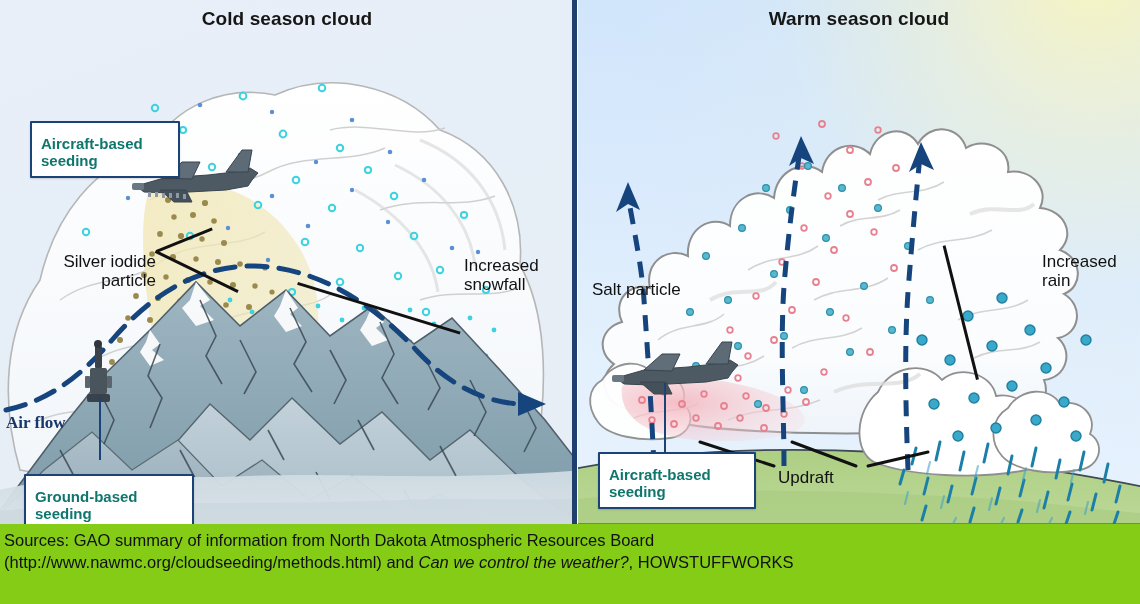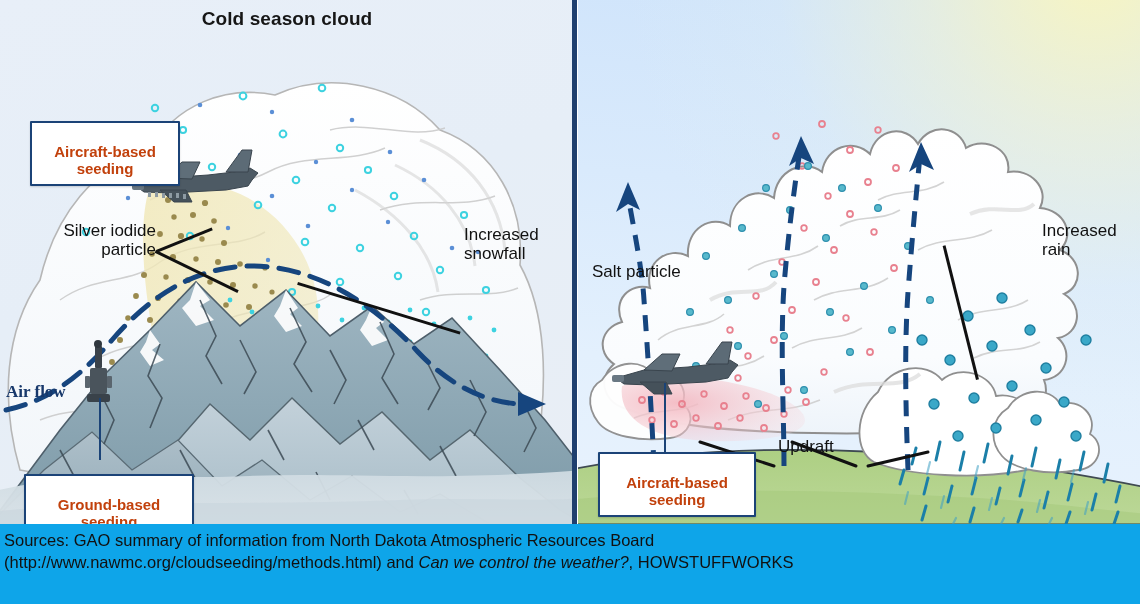--- a/index.html
+++ b/index.html
@@ -20,36 +20,36 @@
         linear-gradient(185deg,#cfe4fb 0%,#d9eafc 38%,#e3f0fd 70%,#e8f2fd 100%);}
 
   #divider{position:absolute;left:572px;top:0;width:5px;height:524px;
       background:#1f3f6e;}
 
   .ptitle{position:absolute;top:8px;width:100%;text-align:center;
       font-size:19px;font-weight:bold;color:#161616;letter-spacing:.1px;}
 
   
   .callout{position:absolute;background:#fff;border:2px solid #1b4377;
-      color:#c2410c;font-weight:bold;font-size:15px;line-height:1.12;
-      text-align:center;padding:21px 9px 6px;border-radius:1px;z-index:40;
+      color:#0f766e;font-weight:bold;font-size:15px;line-height:1.12;
+      padding:13px 9px 6px;border-radius:1px;z-index:40;
       box-shadow:0 1px 2px rgba(0,0,0,.15);}
 
   
-  .plabel{position:absolute;font-size:17px;line-height:1.1;color:#111;z-index:38;}
+  .plabel{position:absolute;font-size:17px;line-height:1.1;color:#111;z-index:38;margin-top:31px;}
   .plabel.nav{color:#17386b;font-weight:bold;}
   .plabel.r{text-align:right;}
 
   
   .leader{position:absolute;background:#111;transform-origin:0 0;z-index:37;height:2.5px;}
   .stem{position:absolute;background:#1b4377;width:2px;z-index:39;}
 
   
   #sources{position:absolute;left:0;top:524px;width:1140px;height:80px;
-      background:#0ea5e9;padding:6px 4px 0 4px;box-sizing:border-box;}
+      background:#84cc16;padding:6px 4px 0 4px;box-sizing:border-box;}
   #sources p{margin:0;font-size:16.5px;line-height:1.33;color:#111;}
   #sources i{}
 
   svg{display:block;}
 </style>
 </head>
 <body>
 
 <div id="stage">
 
@@ -577,26 +577,27 @@
           </g>
 
           <g stroke="#111" stroke-width="3" stroke-linecap="round">
             <line x1="122" y1="442" x2="196" y2="466"></line>
             <line x1="278" y1="466" x2="214" y2="442"></line>
             <line x1="290" y1="466" x2="350" y2="452"></line>
           </g>
         </g>
       </svg>
 
+      <div class="ptitle">Warm season cloud</div>
 
       <div class="callout" style="left:20px;top:452px;width:136px;">Aircraft-based<br>seeding</div>
 
       <div class="stem" style="left:86px;top:383px;height:71px;"></div>
 
-      <div class="plabel" style="left:14px;top:263px;">Salt particle</div>
+      <div class="plabel" style="left:14px;top:250px;">Salt particle</div>
 
       <div class="plabel" style="left:464px;top:222px;width:96px;">Increased<br>rain</div>
 
       <div class="plabel" style="left:200px;top:438px;">Updraft</div>
 
       <div class="leader" style="left:398px;top:380px;width:138px;transform:rotate(-104deg);"></div>
     </div>
 
     <div id="divider"></div>
   </div>

